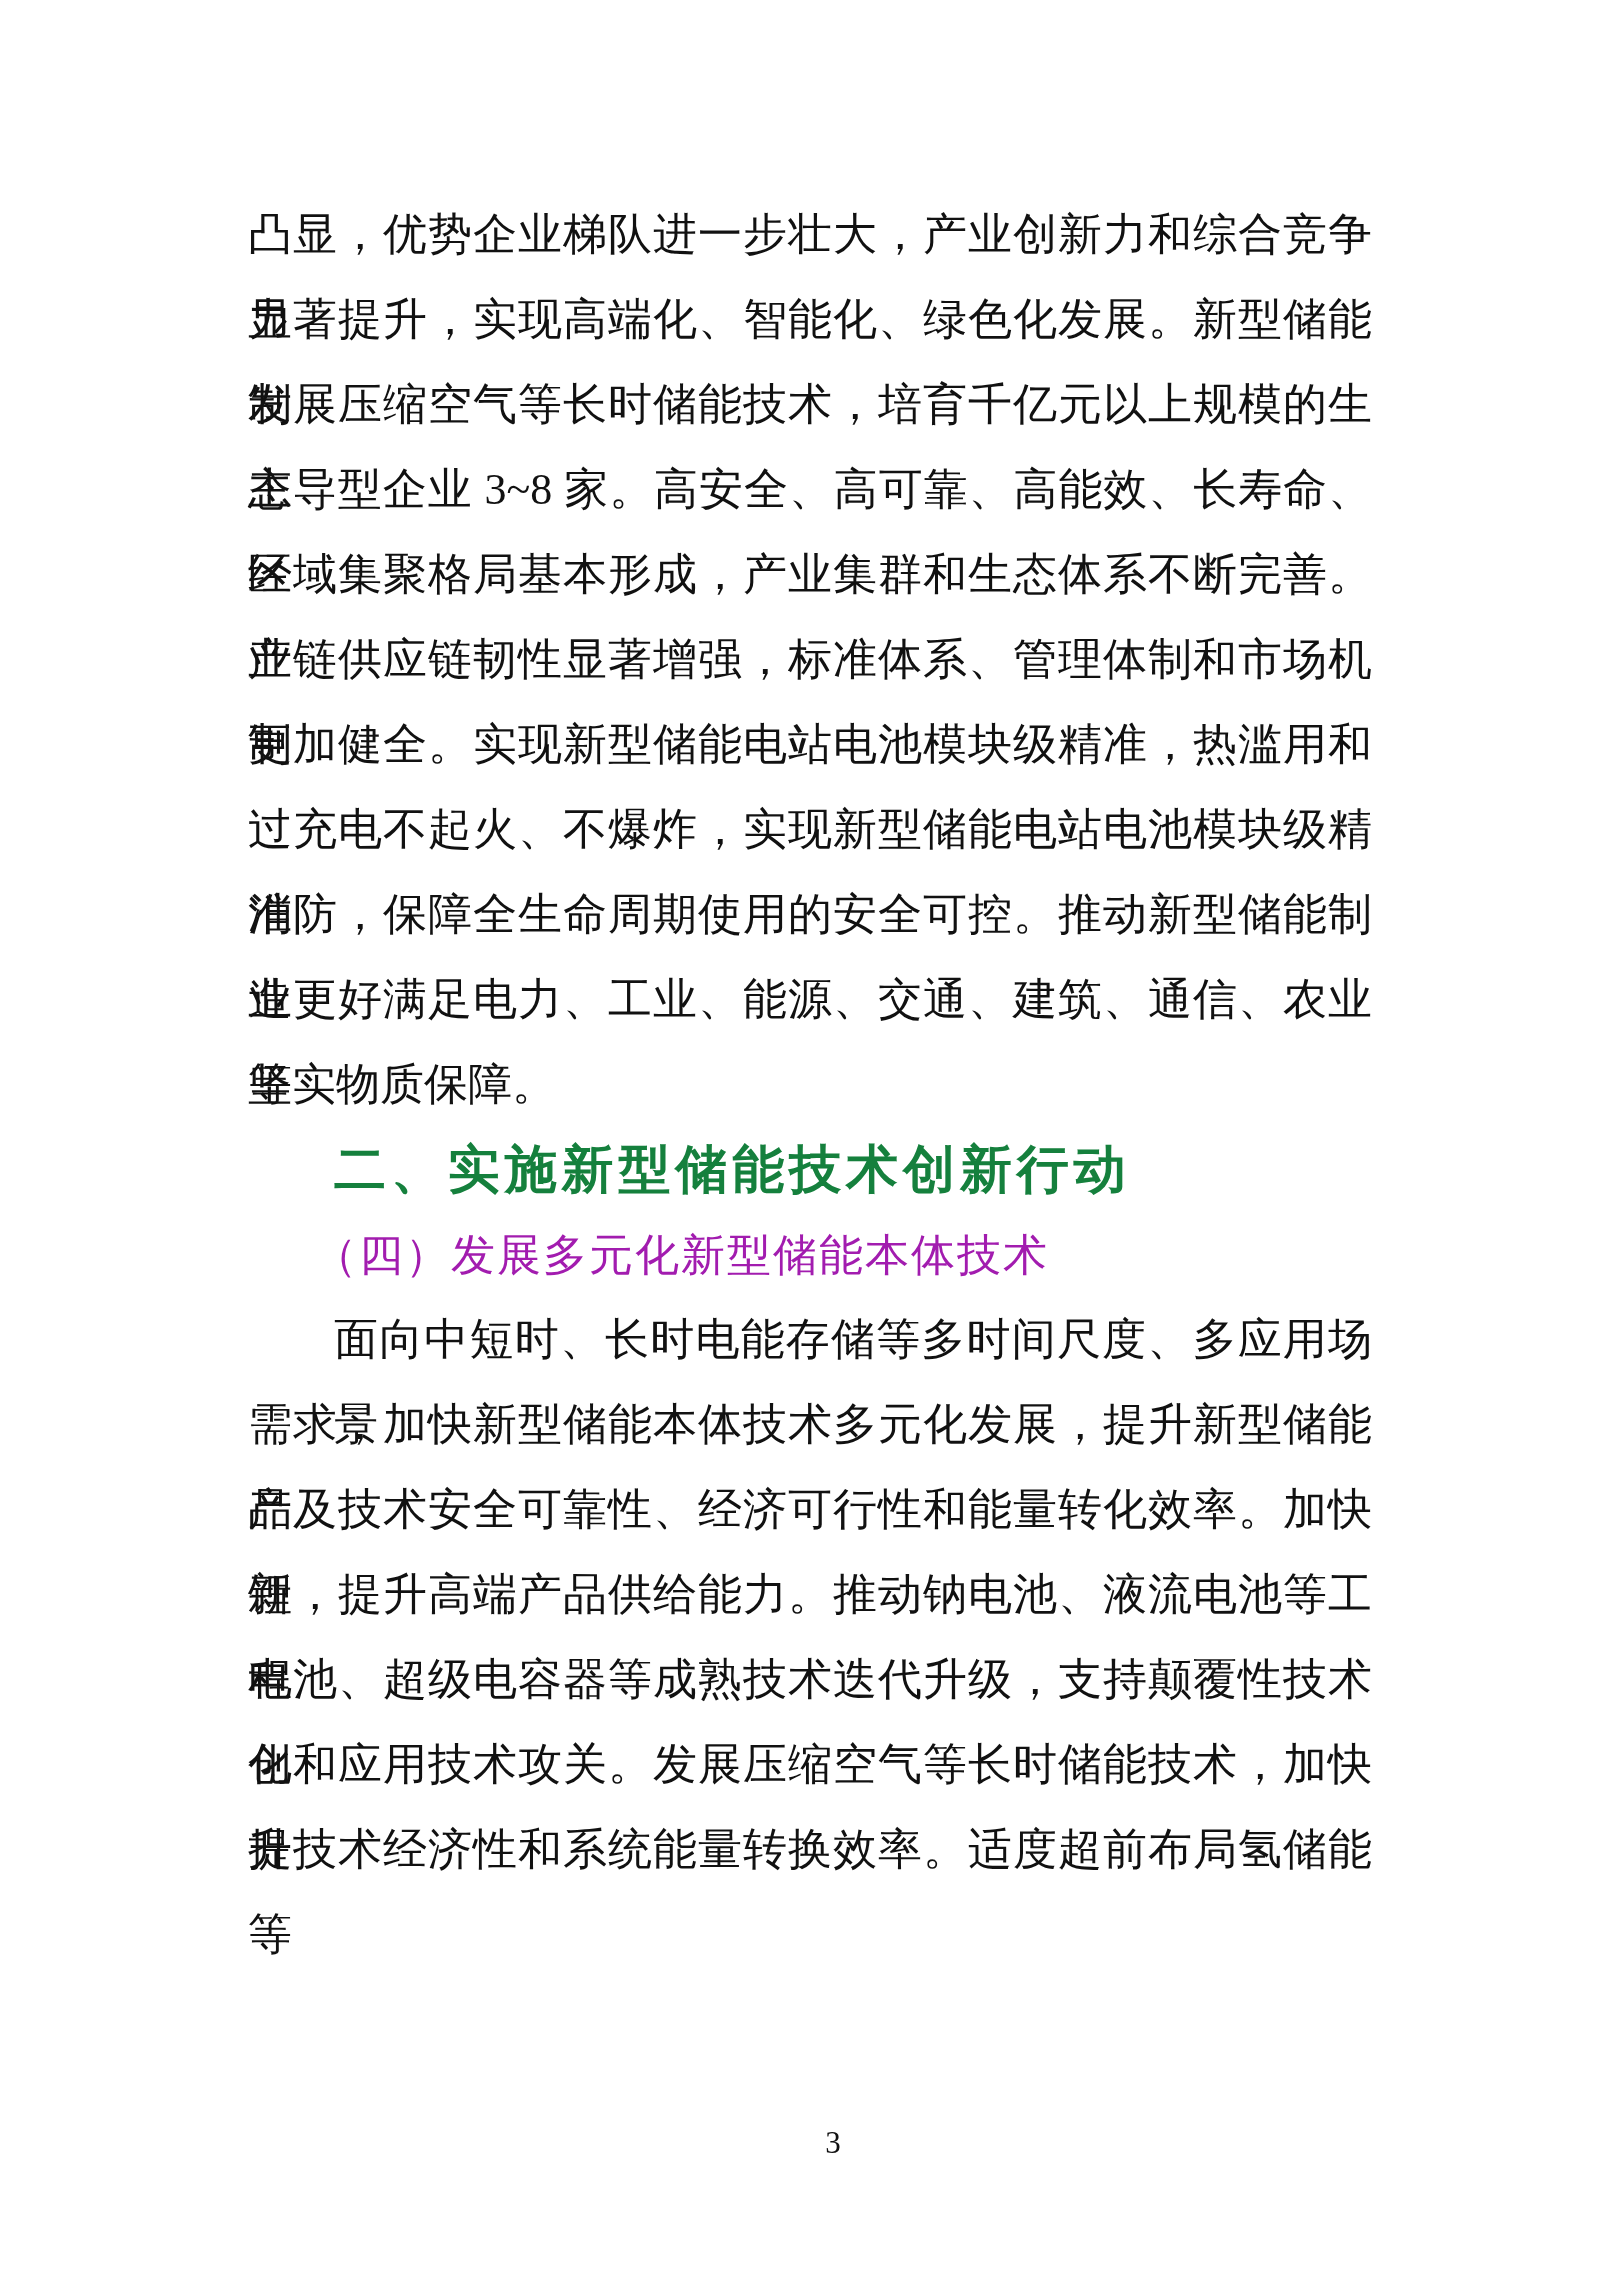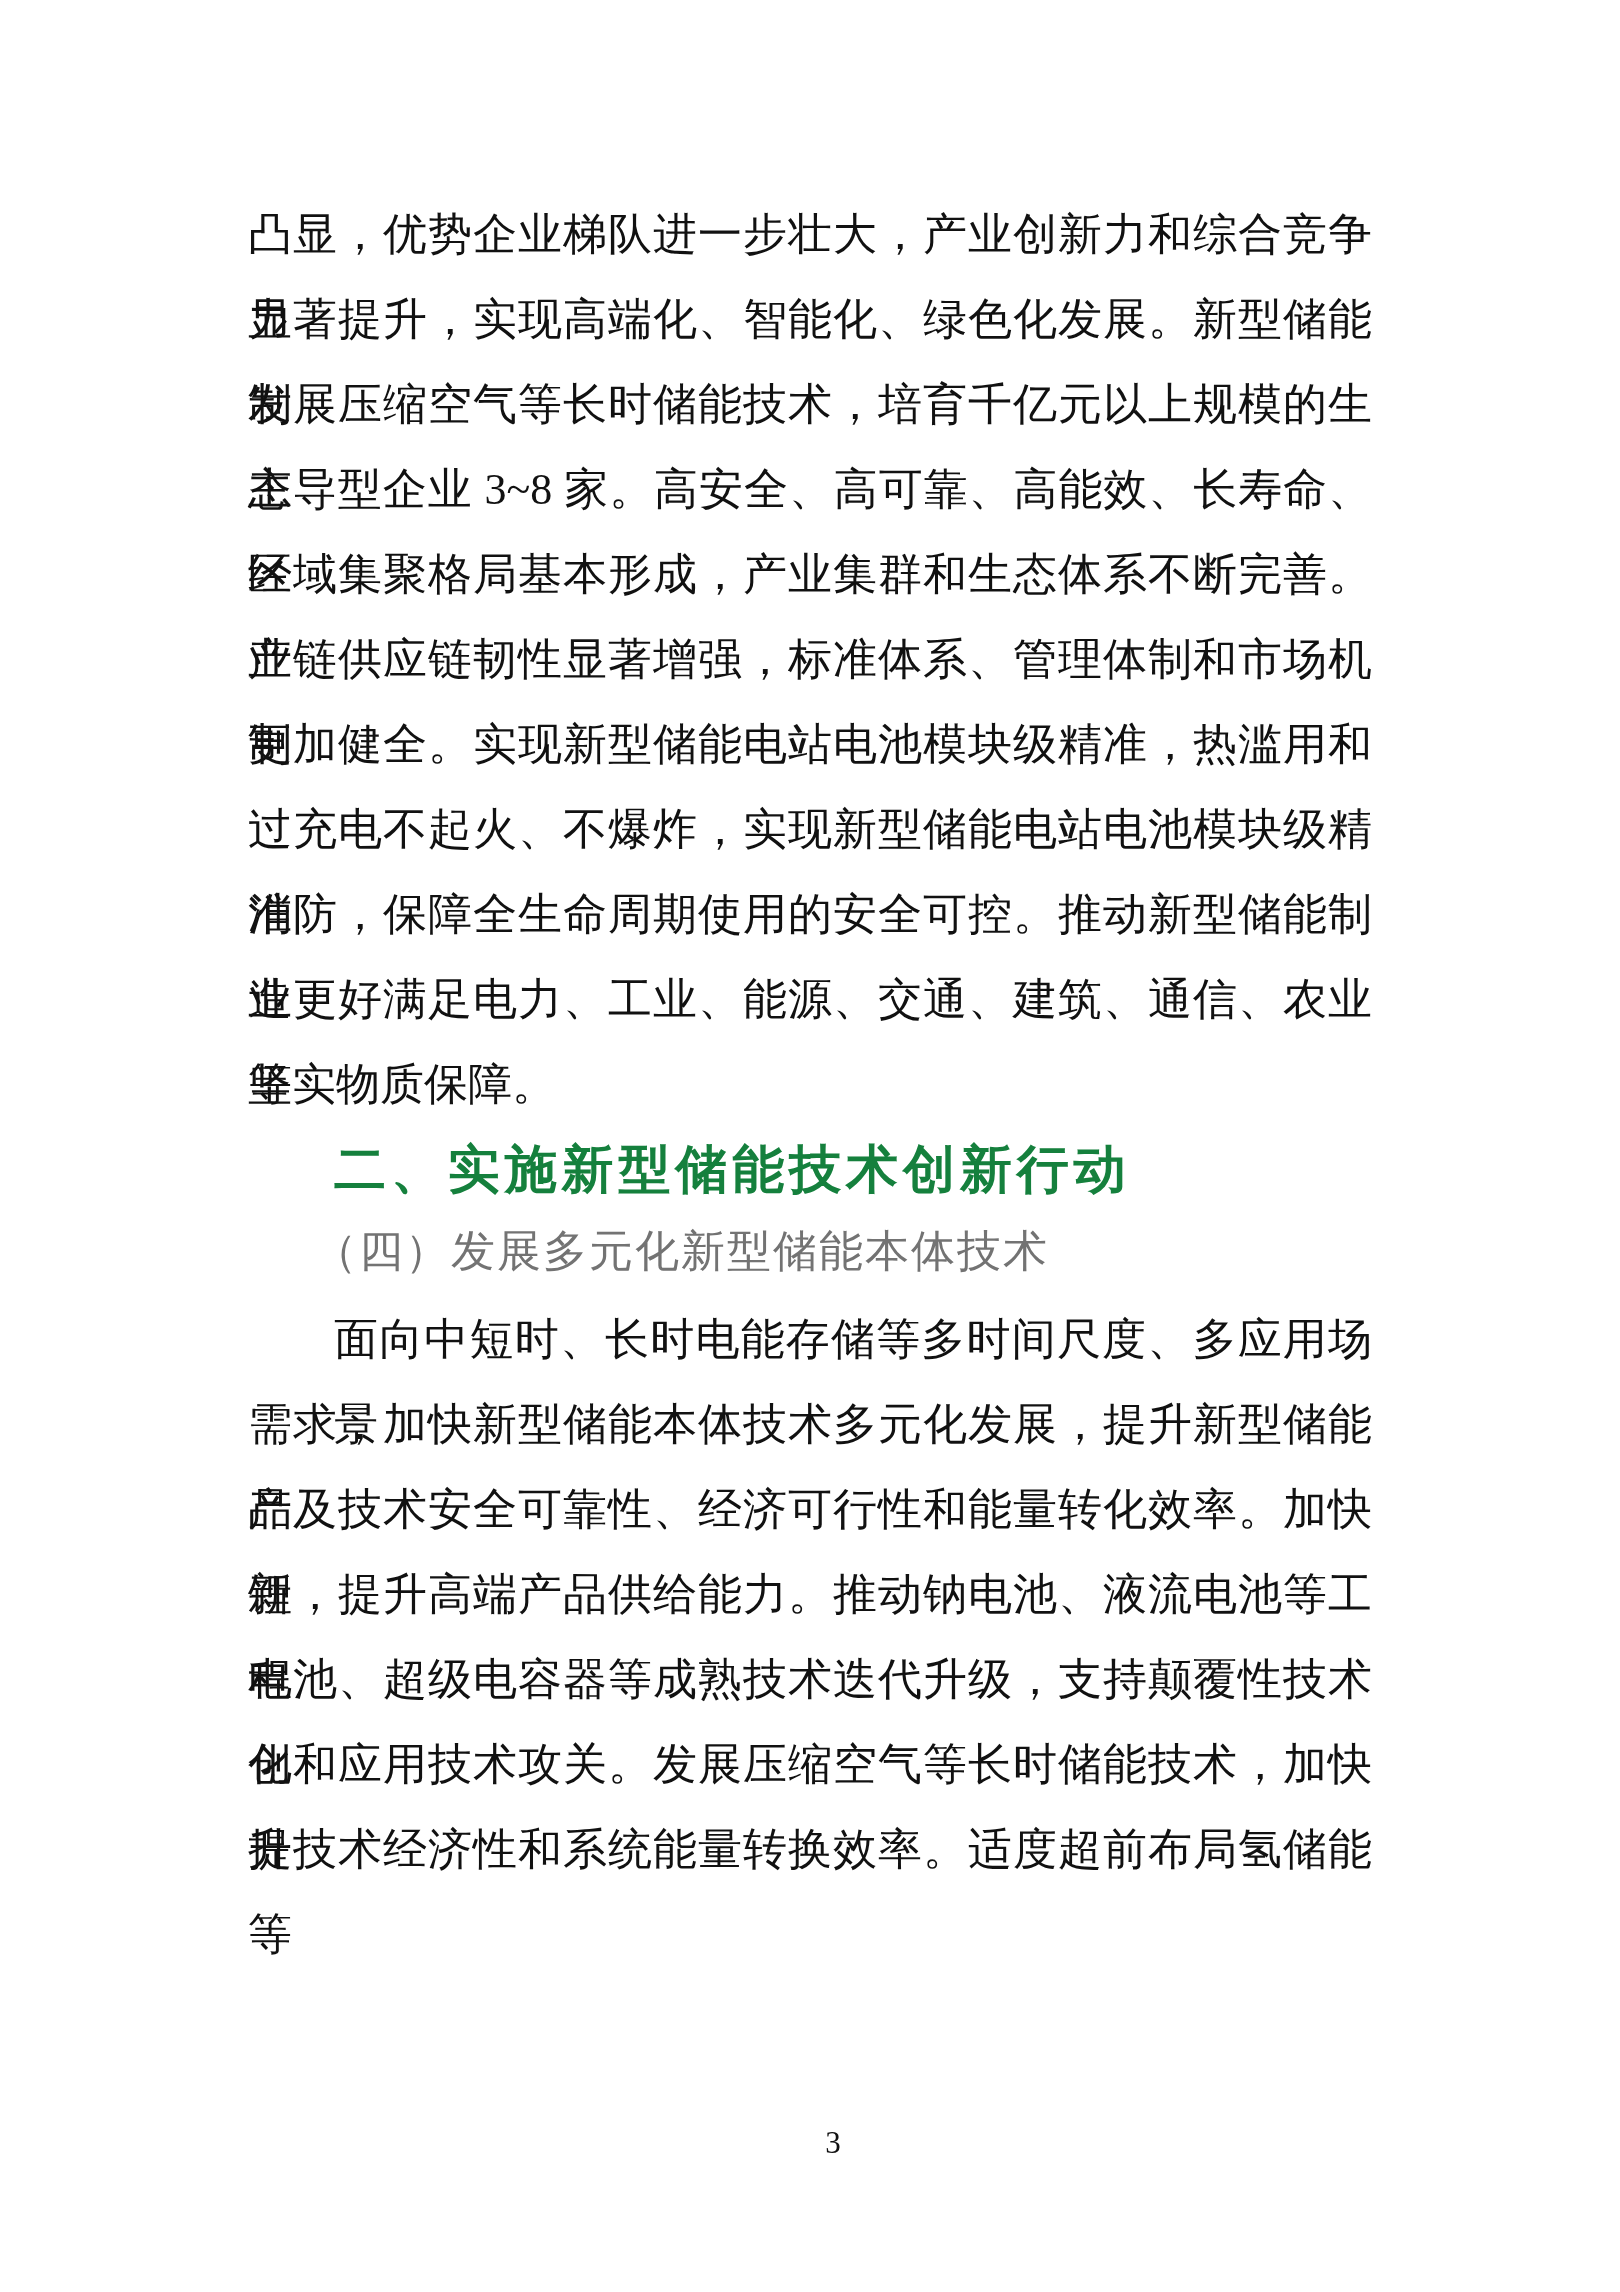--- a/index.html
+++ b/index.html
@@ -40,25 +40,25 @@
     font-family:"Liberation Sans","DejaVu Sans",sans-serif;
     font-weight:700;
     font-size:52px;
     letter-spacing:4.9px;
     color:#15803d;
     white-space:nowrap;
   }
   .subheading{
     height:85px;line-height:85px;margin:0;
     padding-left:65px;
-    font-family:Liberation Mono, monospace;
+    font-family:Liberation Sans, sans-serif;
     font-weight:400;
     font-size:44px;
     letter-spacing:2px;
-    color:#737373;
+    color:#a21caf;
     white-space:nowrap;
   }
   .pageno{
     position:absolute;
     left:0;top:2117px;width:1666px;
     text-align:center;
     font-size:31px;
     line-height:51px;
     color:#111111;
     font-family:"Liberation Serif","DejaVu Serif",serif;

